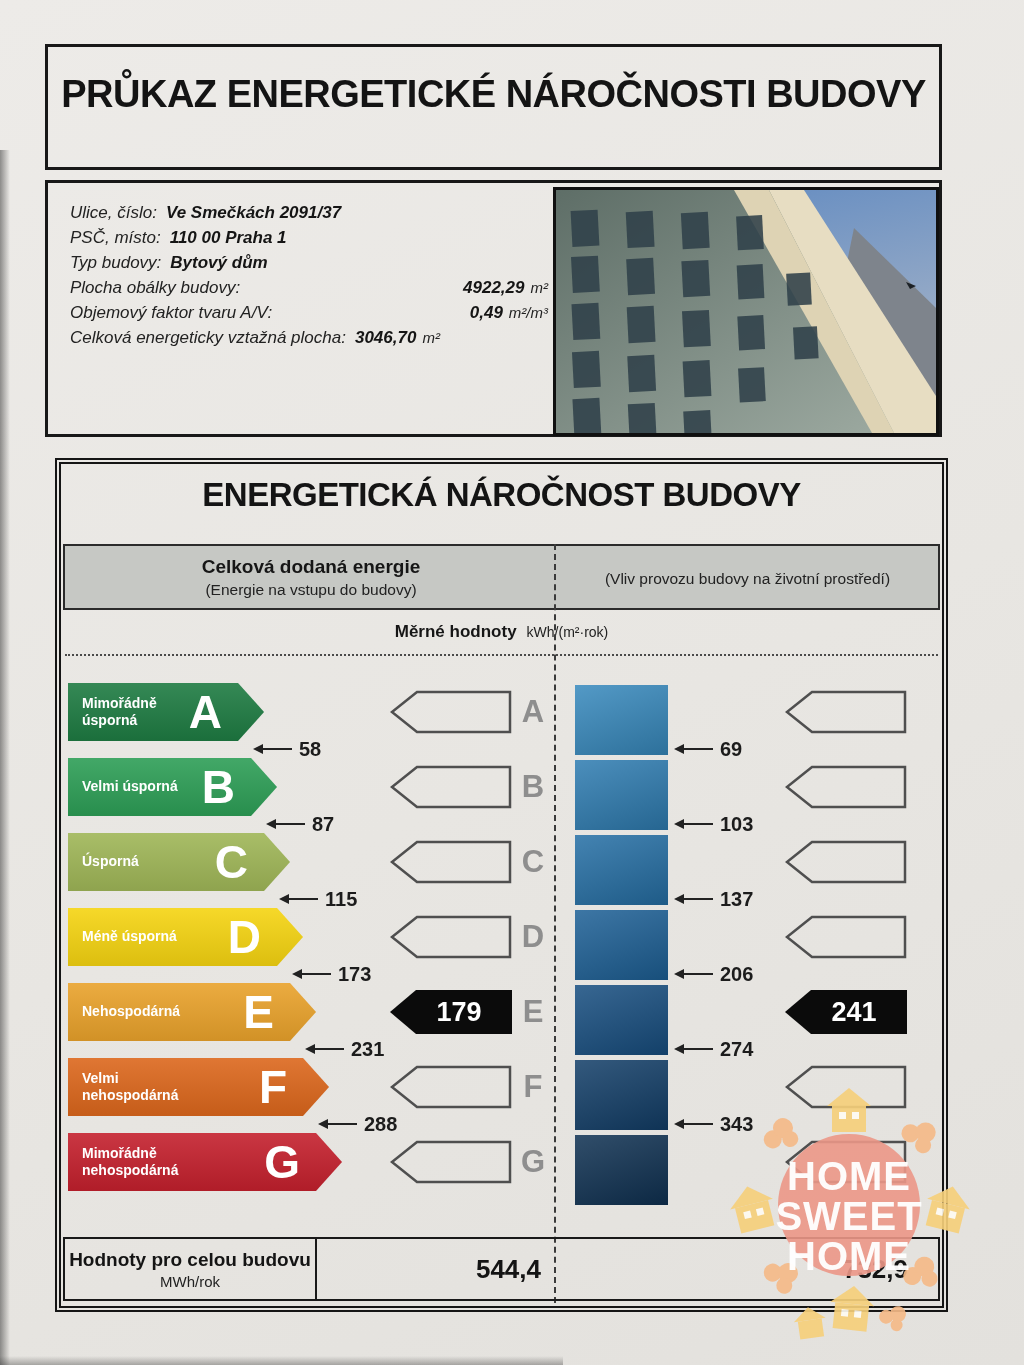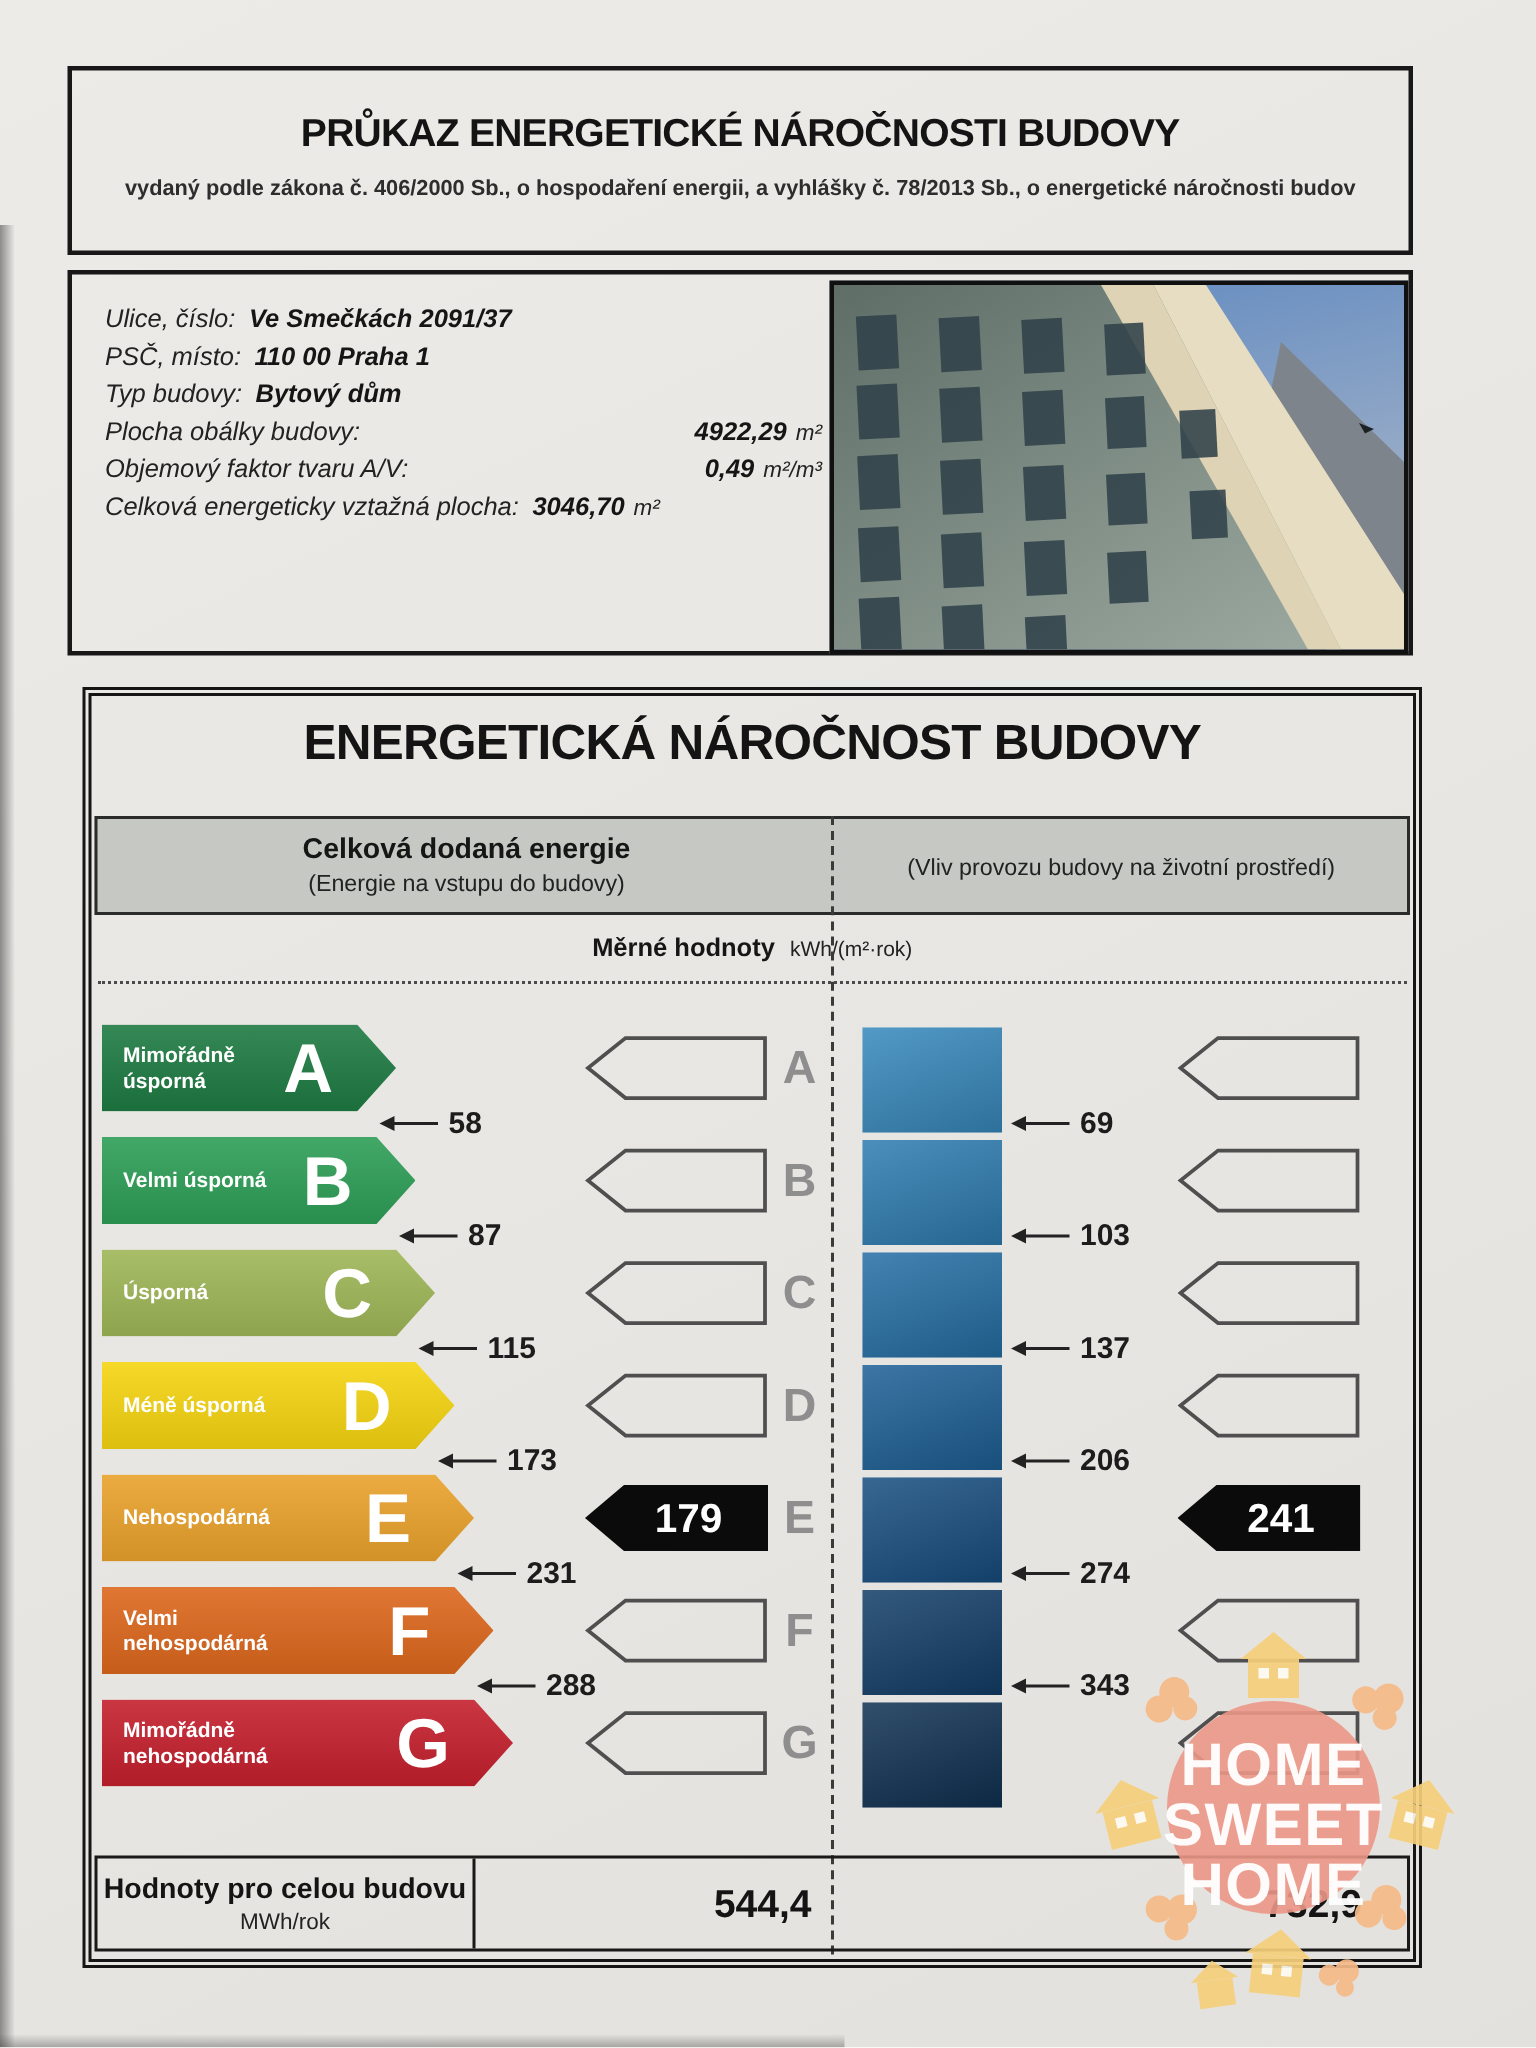--- a/index.html
+++ b/index.html
@@ -7,21 +7,21 @@
         background:linear-gradient(155deg,#edebe8 0%,#e8e6e2 55%,#e3e1dd 100%);
         font-family:"Liberation Sans", sans-serif;color:#1d1d1d;}
   .edge-left{position:absolute;left:0;top:150px;bottom:0;width:10px;
         background:linear-gradient(90deg,rgba(45,45,45,.5),rgba(45,45,45,0));}
   .edge-bottom{position:absolute;left:0;bottom:0;width:55%;height:9px;
         background:linear-gradient(0deg,rgba(45,45,45,.35),rgba(45,45,45,0));}
 
   
   .header-box{position:absolute;left:45px;top:44px;width:891px;height:120px;
         border:3px solid #181818;text-align:center;}
-  .doc-title{margin-top:26px;font-size:26px;font-weight:bold;letter-spacing:-.5px;color:#141414;}
+  .doc-title{margin-top:26px;font-size:38px;font-weight:bold;letter-spacing:-.5px;color:#141414;}
   .doc-subtitle{margin-top:14px;font-size:14.5px;font-weight:bold;color:#2d2d2d;}
 
   
   .info-box{position:absolute;left:45px;top:180px;width:891px;height:251px;border:3px solid #181818;}
   .info-rows{position:absolute;left:22px;top:20px;width:478px;display:flex;flex-direction:column;gap:5px;font-style:italic;}
   .info-row{display:flex;align-items:baseline;font-size:17px;white-space:nowrap;}
   .info-label{color:#222;margin-right:9px;}
   .info-value{font-weight:bold;color:#151515;}
   .info-unit{margin-left:6px;font-size:15px;color:#222;}
   .push{margin-left:auto;}
@@ -91,21 +91,20 @@
 </style>
 </head>
 <body>
 
 <div class="page">
   <div class="edge-left"></div>
   <div class="edge-bottom"></div>
 
   <div class="header-box">
     <div class="doc-title">PRŮKAZ ENERGETICKÉ NÁROČNOSTI BUDOVY</div>
-    <div class="doc-subtitle">vydaný podle zákona č. 406/2000 Sb., o hospodaření energii, a vyhlášky č. 78/2013 Sb., o energetické náročnosti budov</div>
   </div>
 
   <div class="info-box">
     <div class="info-rows">
       <div class="info-row">
         <span class="info-label">Ulice, číslo:</span>
         <span class="info-value">Ve Smečkách 2091/37</span>
       </div>
       <div class="info-row">
         <span class="info-label">PSČ, místo:</span>

